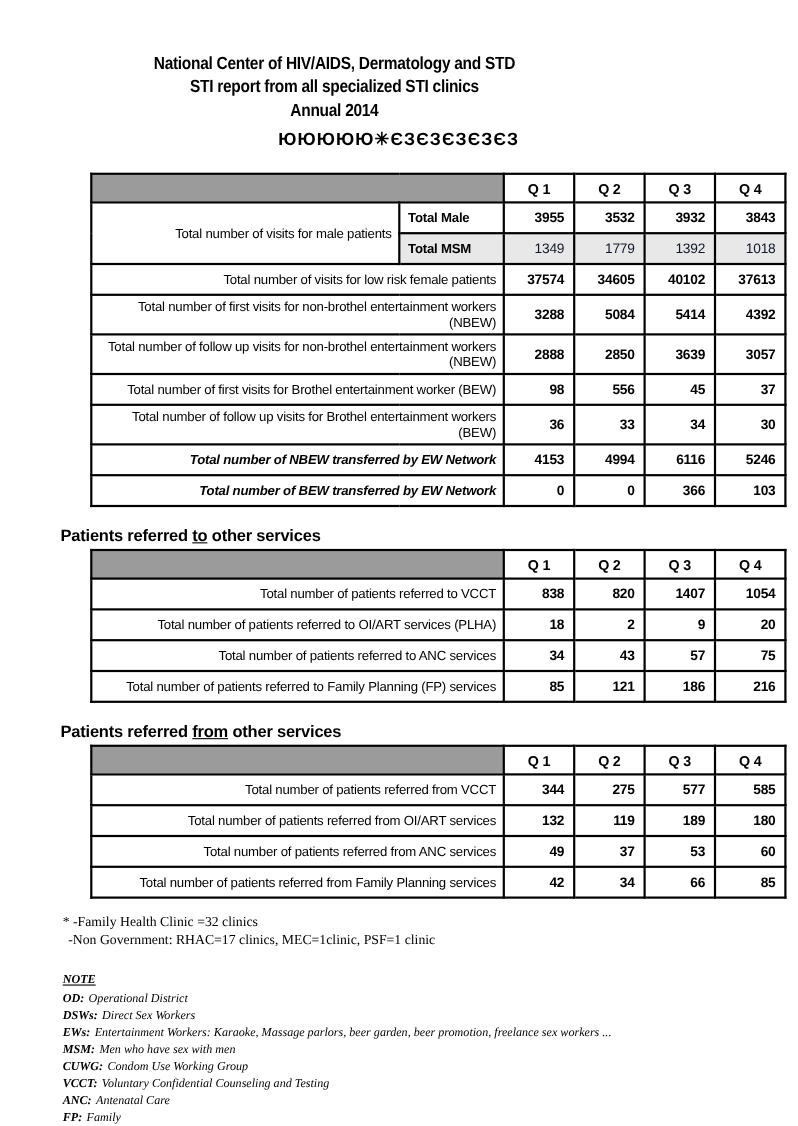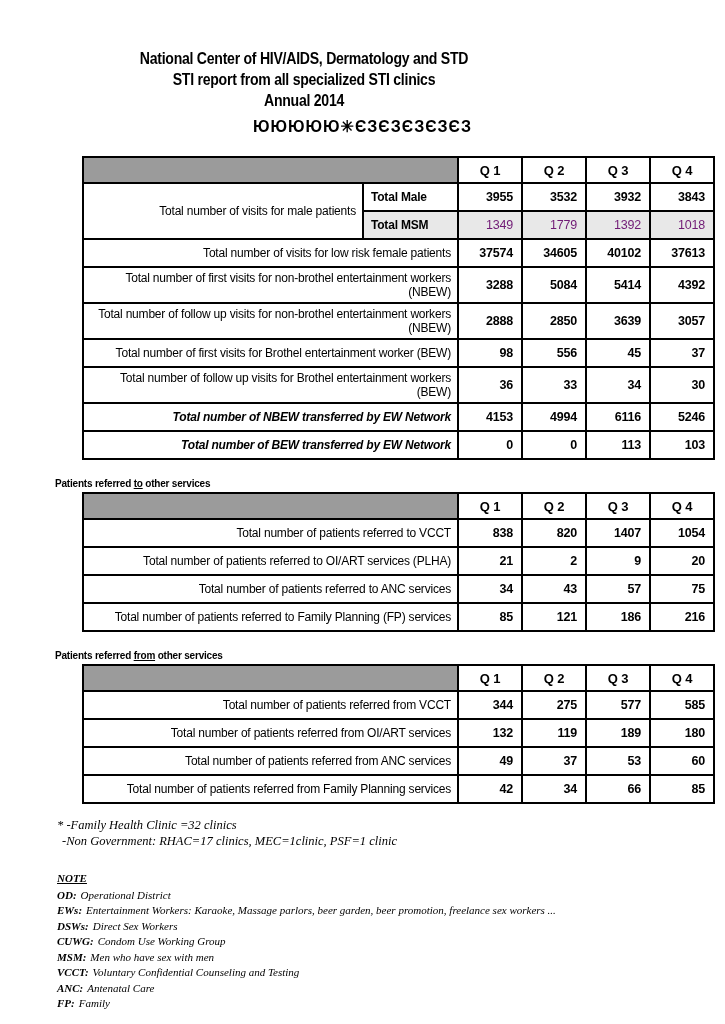--- a/index.html
+++ b/index.html
@@ -14,30 +14,30 @@
   
   .tbl-wrap { margin-left:82px; width:687px; }
   table.rpt { border-collapse:collapse; table-layout:fixed; width:631px; font-size:12px; letter-spacing:-0.2px; }
   table.rpt th, table.rpt td { border:2px solid #000; overflow:hidden; }
   th.grey { background:#9b9b9b; height:22px; }
   th.qh { background:#fff; font-weight:bold; font-size:13px; text-align:center; height:22px; }
   td.lbl { text-align:right; padding:3px 6px 3px 7px; line-height:14px; }
   td.sub { font-weight:bold; padding:3px 6px 3px 7px; }
   td.num { text-align:right; padding:3px 8px 3px 3px; font-weight:bold; font-size:12.5px; height:20px; }
   tr.msm td { background:#e8e8e8; }
-  tr.msm td.num { font-weight:normal; color:#701a75; }
+  tr.msm td.num { font-weight:normal; color:#0f172a; }
   tr.em td.lbl { font-weight:bold; font-style:italic; }
   table.rpt tr.body-row td { height:20px; }
 
   
-  .sec-title { margin:18px 0 3px 55px; font-weight:bold; font-size:10px; letter-spacing:-0.2px; }
+  .sec-title { margin:18px 0 3px 55px; font-weight:bold; font-size:15px; letter-spacing:-0.2px; }
   .sec-title .u { text-decoration:underline; }
 
   
-  .foot { margin:13px 0 0 57px; font-family:"Liberation Serif", serif; font-size:12.5px; line-height:16px;font-style:italic; }
+  .foot { margin:13px 0 0 57px; font-family:"Liberation Serif", serif; font-size:12.5px; line-height:16px; }
   .foot .indent { padding-left:5px; }
 
   
   .note { margin:22px 0 0 57px; font-family:"Liberation Serif", serif; font-size:11px; line-height:15.5px; }
   .note-heading { font-weight:bold; font-style:italic; text-decoration:underline; margin-bottom:1px; }
   .note-item .abbr { font-weight:bold; font-style:italic; margin-right:4px;text-align:right; }
   .note-item .desc { font-style:italic; }
 </style>
 </head>
 <body>
@@ -123,21 +123,21 @@
         <td class="lbl" colspan="2">Total number of NBEW transferred by EW Network</td>
         <td class="num">4153</td>
         <td class="num">4994</td>
         <td class="num">6116</td>
         <td class="num">5246</td>
       </tr>
       <tr class="body-row em">
         <td class="lbl" colspan="2">Total number of BEW transferred by EW Network</td>
         <td class="num">0</td>
         <td class="num">0</td>
-        <td class="num">113</td>
+        <td class="num">366</td>
         <td class="num">103</td>
       </tr>
       </tbody>
     </table>
   </div>
 
   <div class="sec-title">
     <span>Patients referred </span><span class="u">to</span><span> other services</span>
   </div>
   <div class="tbl-wrap">
@@ -159,21 +159,21 @@
       </tr>
       <tr class="body-row">
         <td class="lbl">Total number of patients referred to VCCT</td>
         <td class="num">838</td>
         <td class="num">820</td>
         <td class="num">1407</td>
         <td class="num">1054</td>
       </tr>
       <tr class="body-row">
         <td class="lbl">Total number of patients referred to OI/ART services (PLHA)</td>
-        <td class="num">21</td>
+        <td class="num">18</td>
         <td class="num">2</td>
         <td class="num">9</td>
         <td class="num">20</td>
       </tr>
       <tr class="body-row">
         <td class="lbl">Total number of patients referred to ANC services</td>
         <td class="num">34</td>
         <td class="num">43</td>
         <td class="num">57</td>
         <td class="num">75</td>
@@ -242,22 +242,22 @@
   </div>
 
   <div class="foot">
     <div>* -Family Health Clinic =32 clinics</div>
     <div class="indent">-Non Government: RHAC=17 clinics, MEC=1clinic, PSF=1 clinic</div>
   </div>
 
   <div class="note">
     <div class="note-heading">NOTE</div>
     <div class="note-item"><span class="abbr">OD:</span><span class="desc">Operational District</span></div>
+    <div class="note-item"><span class="abbr">DSWs:</span><span class="desc">Direct Sex Workers</span></div>
     <div class="note-item"><span class="abbr">EWs:</span><span class="desc">Entertainment Workers: Karaoke, Massage parlors, beer garden, beer promotion, freelance sex workers ...</span></div>
-    <div class="note-item"><span class="abbr">DSWs:</span><span class="desc">Direct Sex Workers</span></div>
+    <div class="note-item"><span class="abbr">MSM:</span><span class="desc">Men who have sex with men</span></div>
     <div class="note-item"><span class="abbr">CUWG:</span><span class="desc">Condom Use Working Group</span></div>
-    <div class="note-item"><span class="abbr">MSM:</span><span class="desc">Men who have sex with men</span></div>
     <div class="note-item"><span class="abbr">VCCT:</span><span class="desc">Voluntary Confidential Counseling and Testing</span></div>
     <div class="note-item"><span class="abbr">ANC:</span><span class="desc">Antenatal Care</span></div>
     <div class="note-item"><span class="abbr">FP:</span><span class="desc">Family</span></div>
   </div>
 
 </div>
 
 </body></html>

